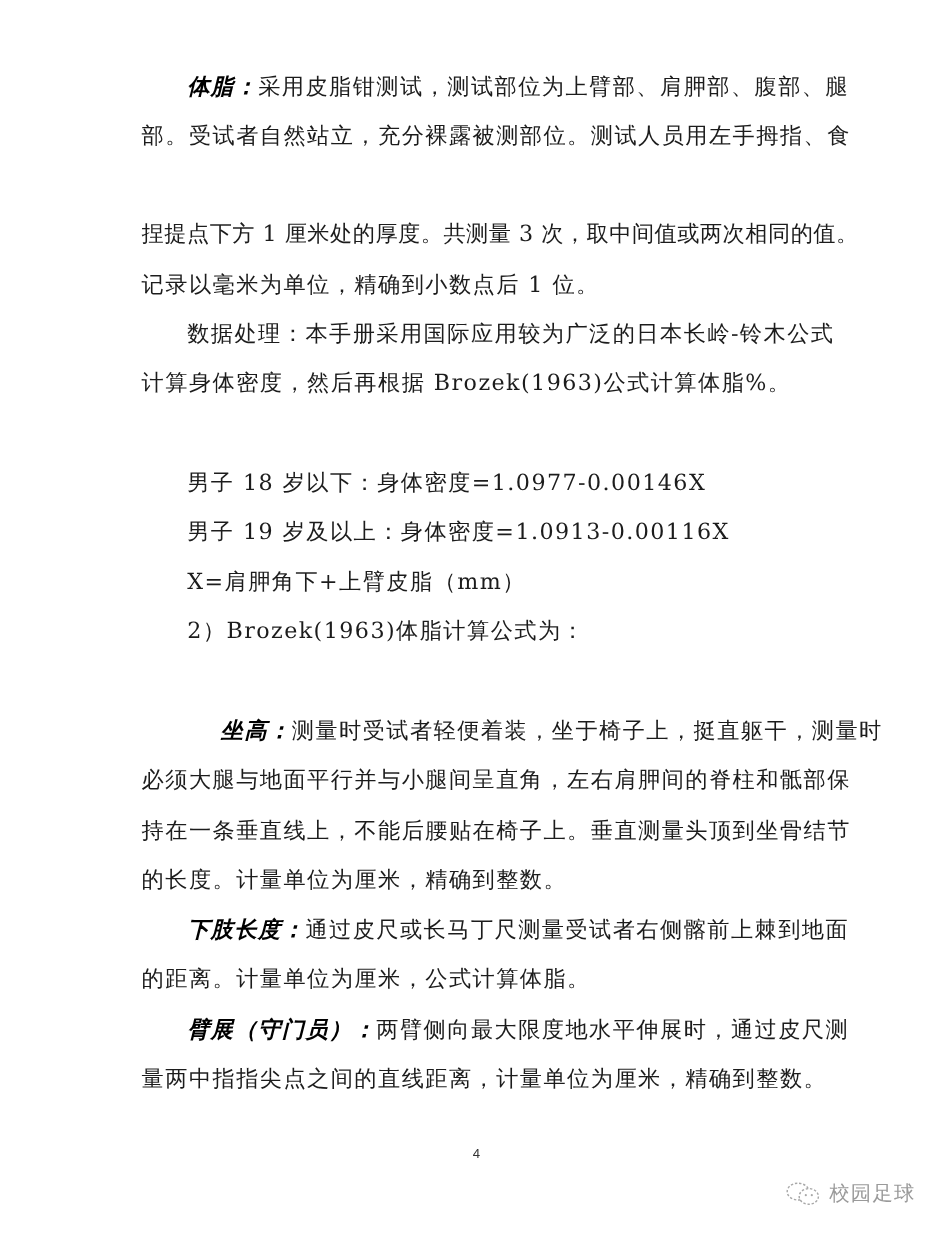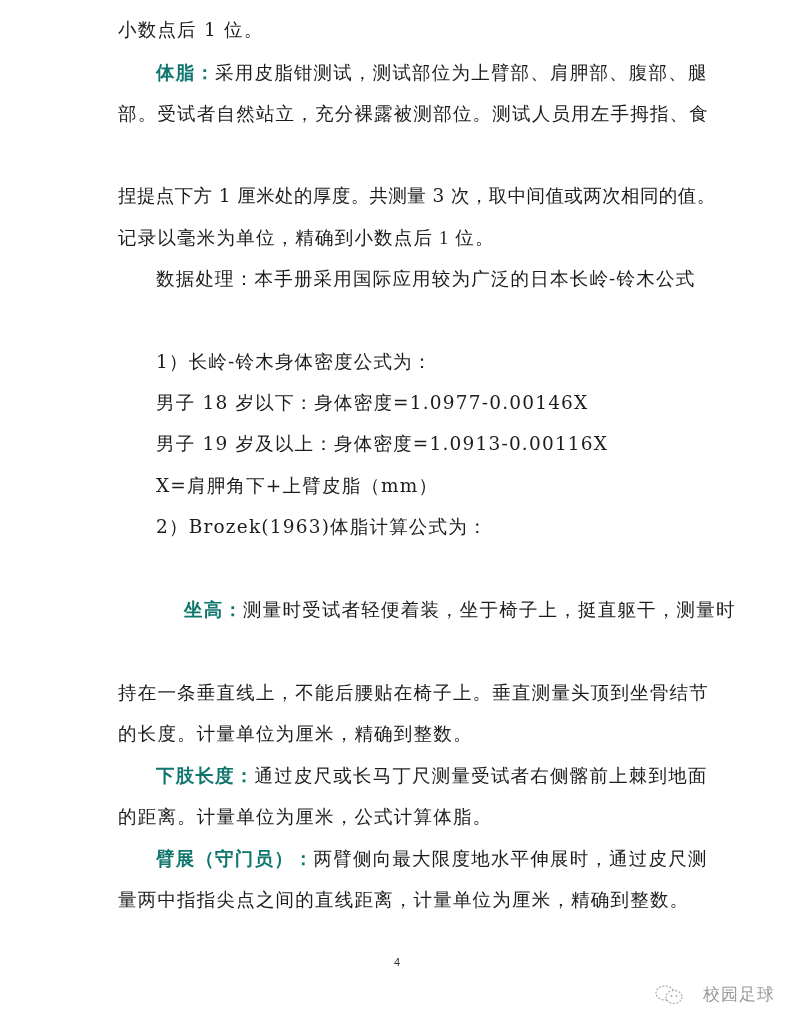--- a/index.html
+++ b/index.html
@@ -34,78 +34,76 @@
       color: #1c1c1c;
     }
     .indent { left: 156px; }
     .justify {
       text-align: justify;
       text-align-last: justify;
     }
     .bold {
       font-weight: bold;
       font-family: "DejaVu Sans", "Liberation Sans", sans-serif;
-      color: #0f766e;
+      color: #000000;
+      font-style: italic;
     }
     .page-number {
       position: absolute;
       left: 394px;
       top: 956px;
       font-family: "Liberation Sans", sans-serif;
       font-size: 11px;
       color: #333;
     }
     .watermark {
       position: absolute;
       left: 653px;
       top: 983px;
       display: flex;
       align-items: center;
-      gap: 16px;
+      gap: 4px;
       color: #9a9a9a;
       font-family: "DejaVu Sans", sans-serif;
       font-size: 17px;
       letter-spacing: 1px;
     }
     .watermark svg { display: block; }
   </style>
 </head>
 <body>
 
 <div class="page">
 
-  <div class="line" style="top:18px;">
-    <span>小数点后 1 位。</span>
-  </div>
 
   <div class="line indent justify" style="top:61px; width:522px;">
     <span class="bold">体脂：</span><span>采用皮脂钳测试，测试部位为上臂部、肩胛部、腹部、腿</span>
   </div>
 
   <div class="line justify" style="top:102px;">
     <span>部。受试者自然站立，充分裸露被测部位。测试人员用左手拇指、食</span>
   </div>
 
 
   <div class="line justify" style="top:184px; letter-spacing:0.4px;">
     <span>捏提点下方 1 厘米处的厚度。共测量 3 次，取中间值或两次相同的值。</span>
   </div>
 
-  <div class="line" style="top:226px;font-family:Liberation Serif, serif;">
+  <div class="line" style="top:226px;">
     <span>记录以毫米为单位，精确到小数点后 1 位。</span>
   </div>
 
   <div class="line indent justify" style="top:267px; width:522px;">
     <span>数据处理：本手册采用国际应用较为广泛的日本长岭-铃木公式</span>
   </div>
 
+  <div class="line" style="top:308px;">
+    <span>计算身体密度，然后再根据 Brozek(1963)公式计算体脂%。</span>
+  </div>
 
-  <div class="line indent" style="top:350px;">
-    <span>1）长岭-铃木身体密度公式为：</span>
-  </div>
 
   <div class="line indent" style="top:391px;">
     <span>男子 18 岁以下：身体密度=1.0977-0.00146X</span>
   </div>
 
   <div class="line indent" style="top:432px;">
     <span>男子 19 岁及以上：身体密度=1.0913-0.00116X</span>
   </div>
 
   <div class="line indent" style="top:474px;">
@@ -114,20 +112,23 @@
 
   <div class="line indent" style="top:515px;">
     <span>2）Brozek(1963)体脂计算公式为：</span>
   </div>
 
 
   <div class="line indent justify" style="top:598px; width:522px;margin-left:28px;">
     <span class="bold">坐高：</span><span>测量时受试者轻便着装，坐于椅子上，挺直躯干，测量时</span>
   </div>
 
+  <div class="line justify" style="top:639px;">
+    <span>必须大腿与地面平行并与小腿间呈直角，左右肩胛间的脊柱和骶部保</span>
+  </div>
 
   <div class="line justify" style="top:681px;">
     <span>持在一条垂直线上，不能后腰贴在椅子上。垂直测量头顶到坐骨结节</span>
   </div>
 
   <div class="line" style="top:722px;">
     <span>的长度。计量单位为厘米，精确到整数。</span>
   </div>
 
   <div class="line indent justify" style="top:764px; width:522px;">

